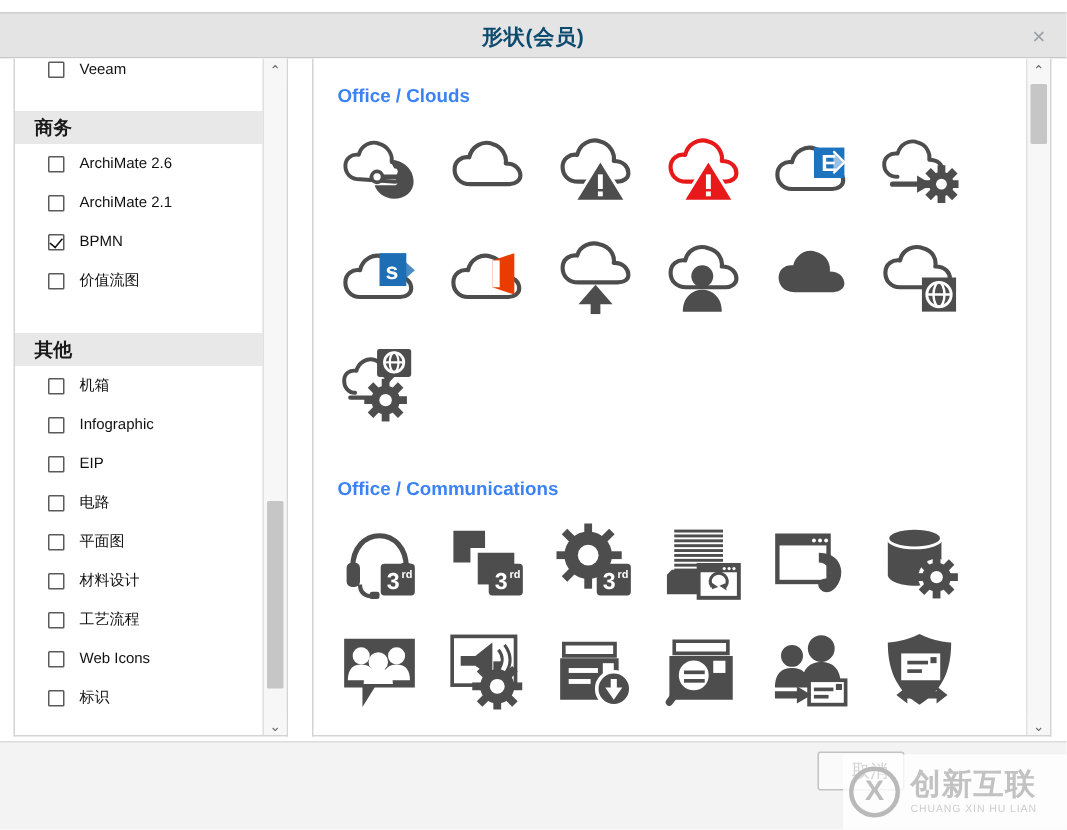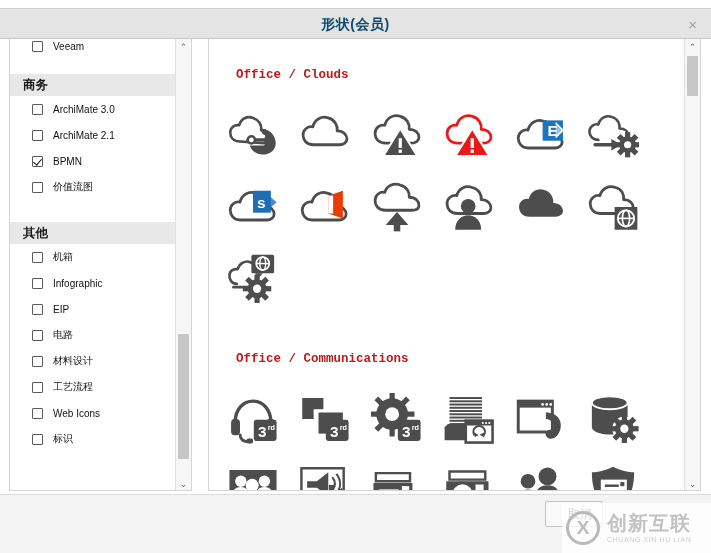--- a/index.html
+++ b/index.html
@@ -78,22 +78,22 @@
     border-radius:1px; cursor:pointer;
   }
   
   .content {
     position:absolute; left:208px; top:0px; width:493px; height:452px;
     border:1px solid #d4d4d4; border-top:none; background:#ffffff;
     overflow:hidden;
   }
   .content-inner { position:absolute; left:0; top:0; width:476px; height:452px; }
   .sec-title {
-    font-size:12.5px; font-weight:bold; color:#b91c1c;
-    margin:15px; padding:0;font-family:Liberation Mono, monospace;
+    font-size:12.5px; font-weight:bold; color:#3b82f6;
+    margin:4px; padding:0;
   }
   .icon-grid { display:flex; flex-wrap:wrap; }
   .icon-cell {
     width:72px; height:72px; display:flex; align-items:center; justify-content:center;
     cursor:pointer;
   }
   .icon-cell svg { display:block; }
   
   .footer {
     position:absolute; left:0; top:494px; width:711px; height:59px;
@@ -138,21 +138,21 @@
 
     <div class="sidebar">
       <div class="side-scrollport" id="side-list">
           <div class="side-item cut">
             <span class="cbx"></span>
             <span>Veeam</span>
           </div>
           <div class="grp-header">商务</div>
           <div class="side-item">
             <span class="cbx"></span>
-            <span>ArchiMate 3.0</span>
+            <span>ArchiMate 2.6</span>
           </div>
           <div class="side-item">
             <span class="cbx"></span>
             <span>ArchiMate 2.1</span>
           </div>
           <div class="side-item">
             <span class="cbx checked"></span>
             <span>BPMN</span>
           </div>
           <div class="side-item">
@@ -168,20 +168,24 @@
             <span class="cbx"></span>
             <span>Infographic</span>
           </div>
           <div class="side-item">
             <span class="cbx"></span>
             <span>EIP</span>
           </div>
           <div class="side-item">
             <span class="cbx"></span>
             <span>电路</span>
+          </div>
+          <div class="side-item">
+            <span class="cbx"></span>
+            <span>平面图</span>
           </div>
           <div class="side-item">
             <span class="cbx"></span>
             <span>材料设计</span>
           </div>
           <div class="side-item">
             <span class="cbx"></span>
             <span>工艺流程</span>
           </div>
           <div class="side-item">

